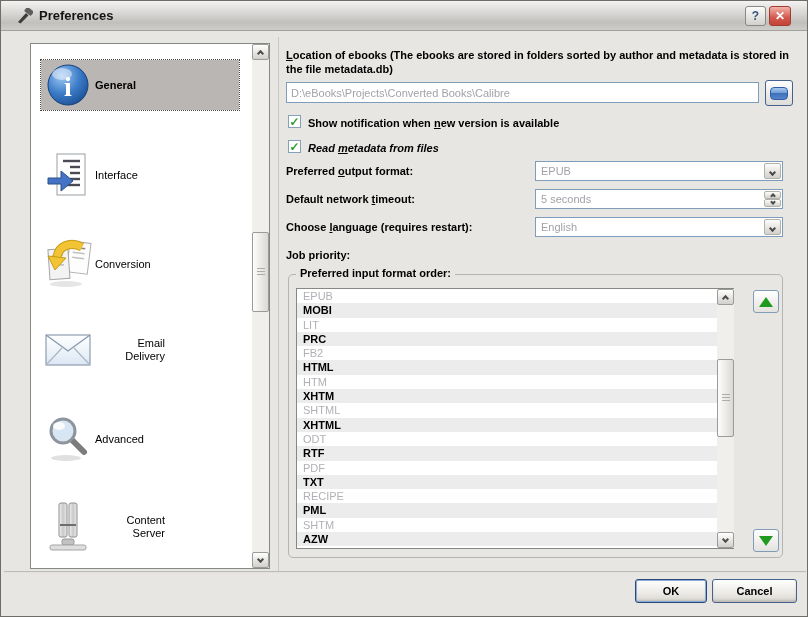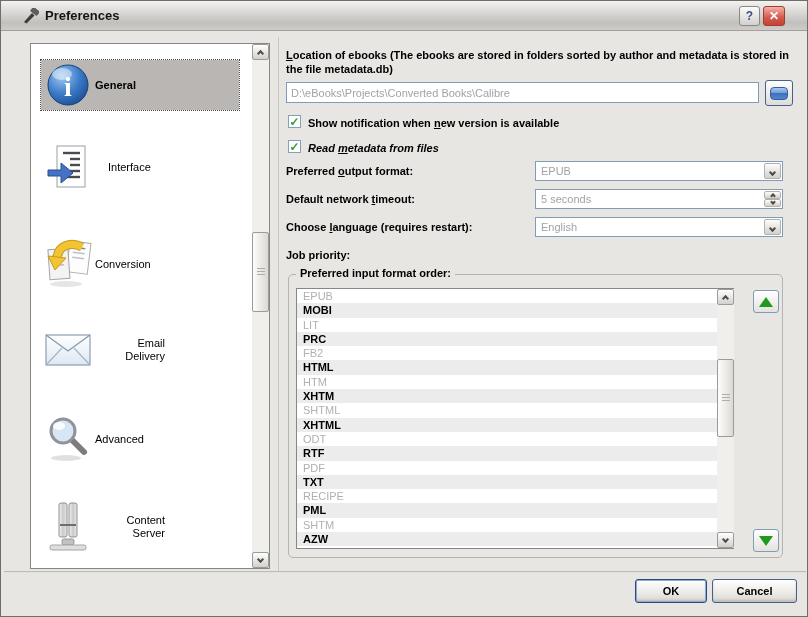--- a/index.html
+++ b/index.html
@@ -8,21 +8,21 @@
     position:relative;width:808px;height:617px;
     background:#e8e6e3;border:1px solid #6f6d68;
     font-family:"Liberation Sans",sans-serif;font-size:11px;color:#000;
     overflow:hidden;
   }
   
   .titlebar{
     position:absolute;left:0;top:0;width:100%;height:30px;
     background:linear-gradient(180deg,#f4f3f2 0%,#dddbd9 35%,#c2c0bd 75%,#cfcdca 100%);
     border-bottom:1px solid #a29f9c;border-radius:3px 3px 0 0;
-    display:flex;align-items:center;padding:0 22px;
+    display:flex;align-items:center;padding:0 16px;
   }
   .title-icon{width:16px;height:16px;margin-right:6px;flex:none;}
   .title-text{font-size:13px;font-weight:bold;color:#141414;flex:1;}
   .tb-btn{width:22px;height:20px;border-radius:3px;border:1px solid #8a8886;
     font-weight:bold;font-size:12px;display:flex;align-items:center;justify-content:center;
     cursor:default;padding:0;margin-left:3px;}
   .help-btn{background:linear-gradient(#fbfbfa,#d3d1cd);color:#36547e;width:21px;}
   .close-btn{background:linear-gradient(#f3b2a9,#d2574b 60%,#c34438);border-color:#a33c31;color:#fff;}
   
   .sidebar-list{position:absolute;left:29px;top:42px;width:240px;height:526px;
@@ -122,21 +122,21 @@
           </radialGradient>
             </defs>
           <circle cx="22" cy="22" r="20" fill="url(#gi)" stroke="#16417c"></circle>
           <ellipse cx="16" cy="11" rx="10" ry="6" fill="rgba(255,255,255,0.45)"></ellipse>
           <text x="22" y="33" font-family="Liberation Serif,serif" font-size="28" font-weight="bold" fill="#fff" text-anchor="middle">i</text>
         </svg>
       </span>
       <span class="lbl">General</span>
     </div>
 
-    <div class="side-item" style="top:96px;gap:13px;">
+    <div class="side-item" style="top:104px;">
       <span class="icon-box">
         <svg width="44" height="46" viewBox="0 0 44 46">
           <rect x="11" y="2" width="28" height="41" fill="#fff" stroke="#9aa0a6"></rect>
           <line x1="17" y1="9" x2="34" y2="9" stroke="#4a4a52" stroke-width="2.4"></line>
           <line x1="24" y1="15" x2="34" y2="15" stroke="#4a4a52" stroke-width="2.4"></line>
           <line x1="24" y1="21" x2="34" y2="21" stroke="#4a4a52" stroke-width="2.4"></line>
           <line x1="24" y1="27" x2="34" y2="27" stroke="#4a4a52" stroke-width="2.4"></line>
           <line x1="17" y1="33" x2="34" y2="33" stroke="#4a4a52" stroke-width="2.4"></line>
           <path d="M2 26 h13 v-7 l12 10 -12 10 v-7 H2 z" fill="#4472c4" stroke="#28508f"></path>
         </svg>

